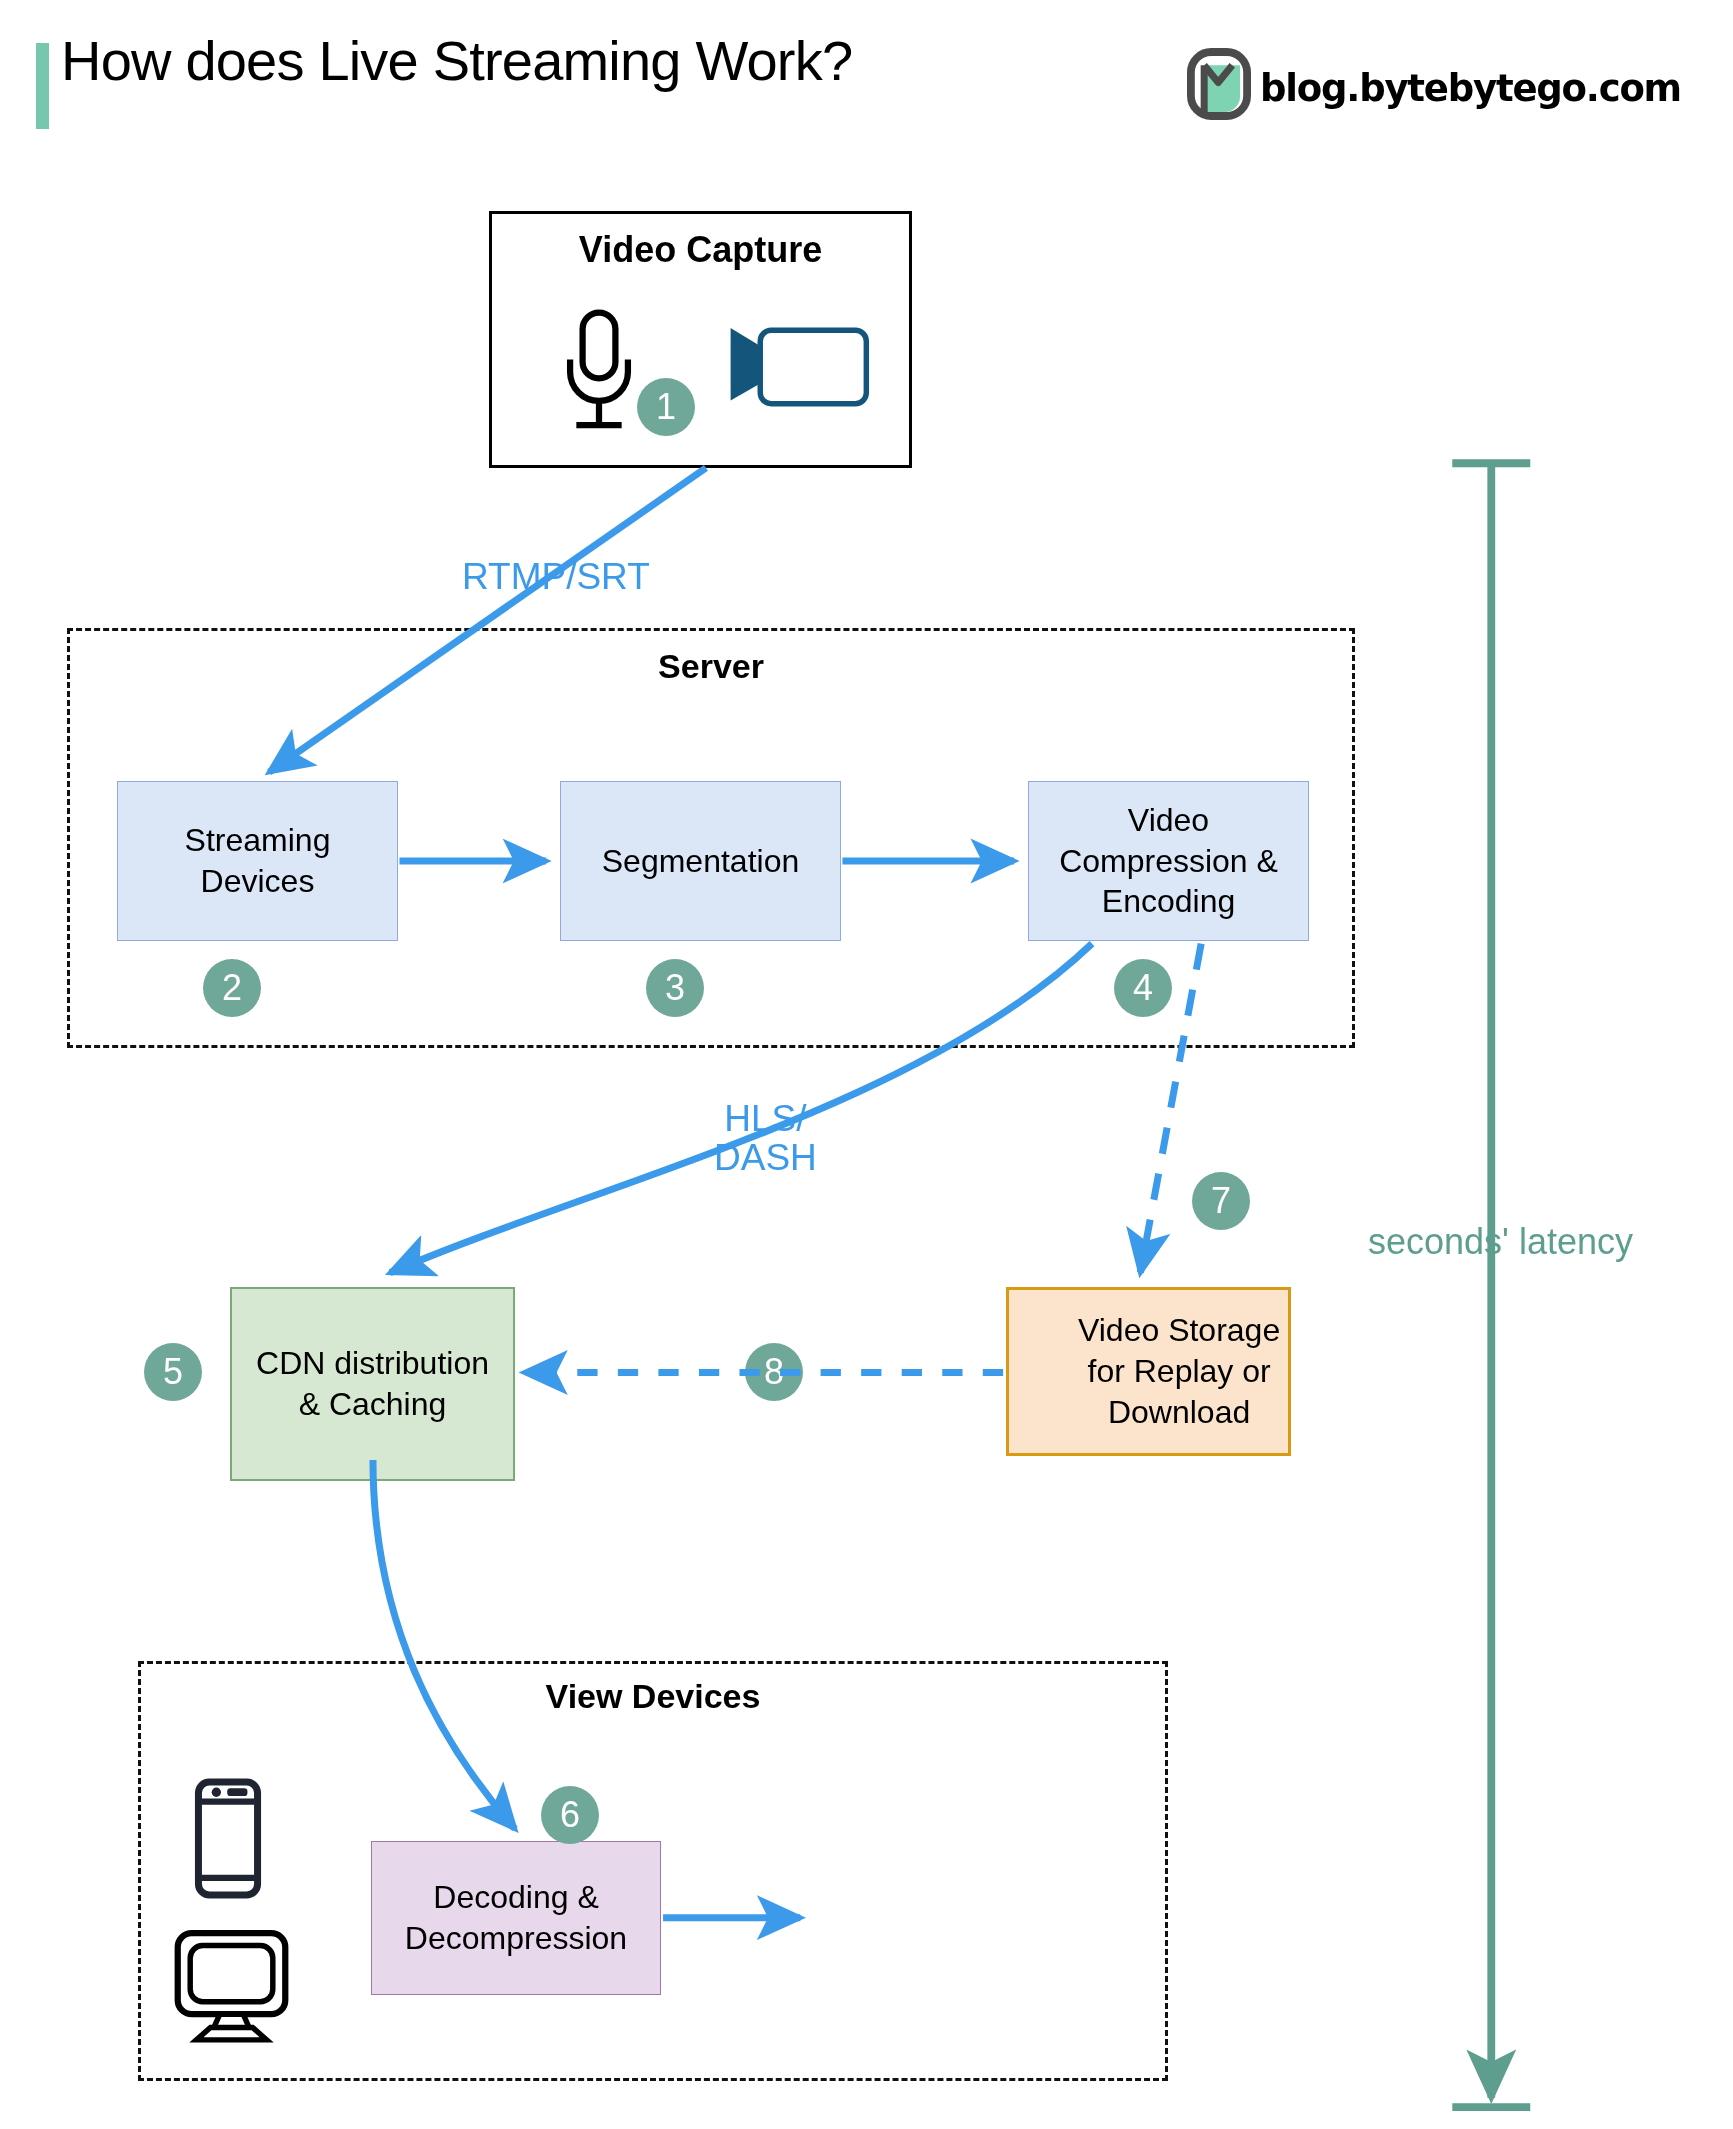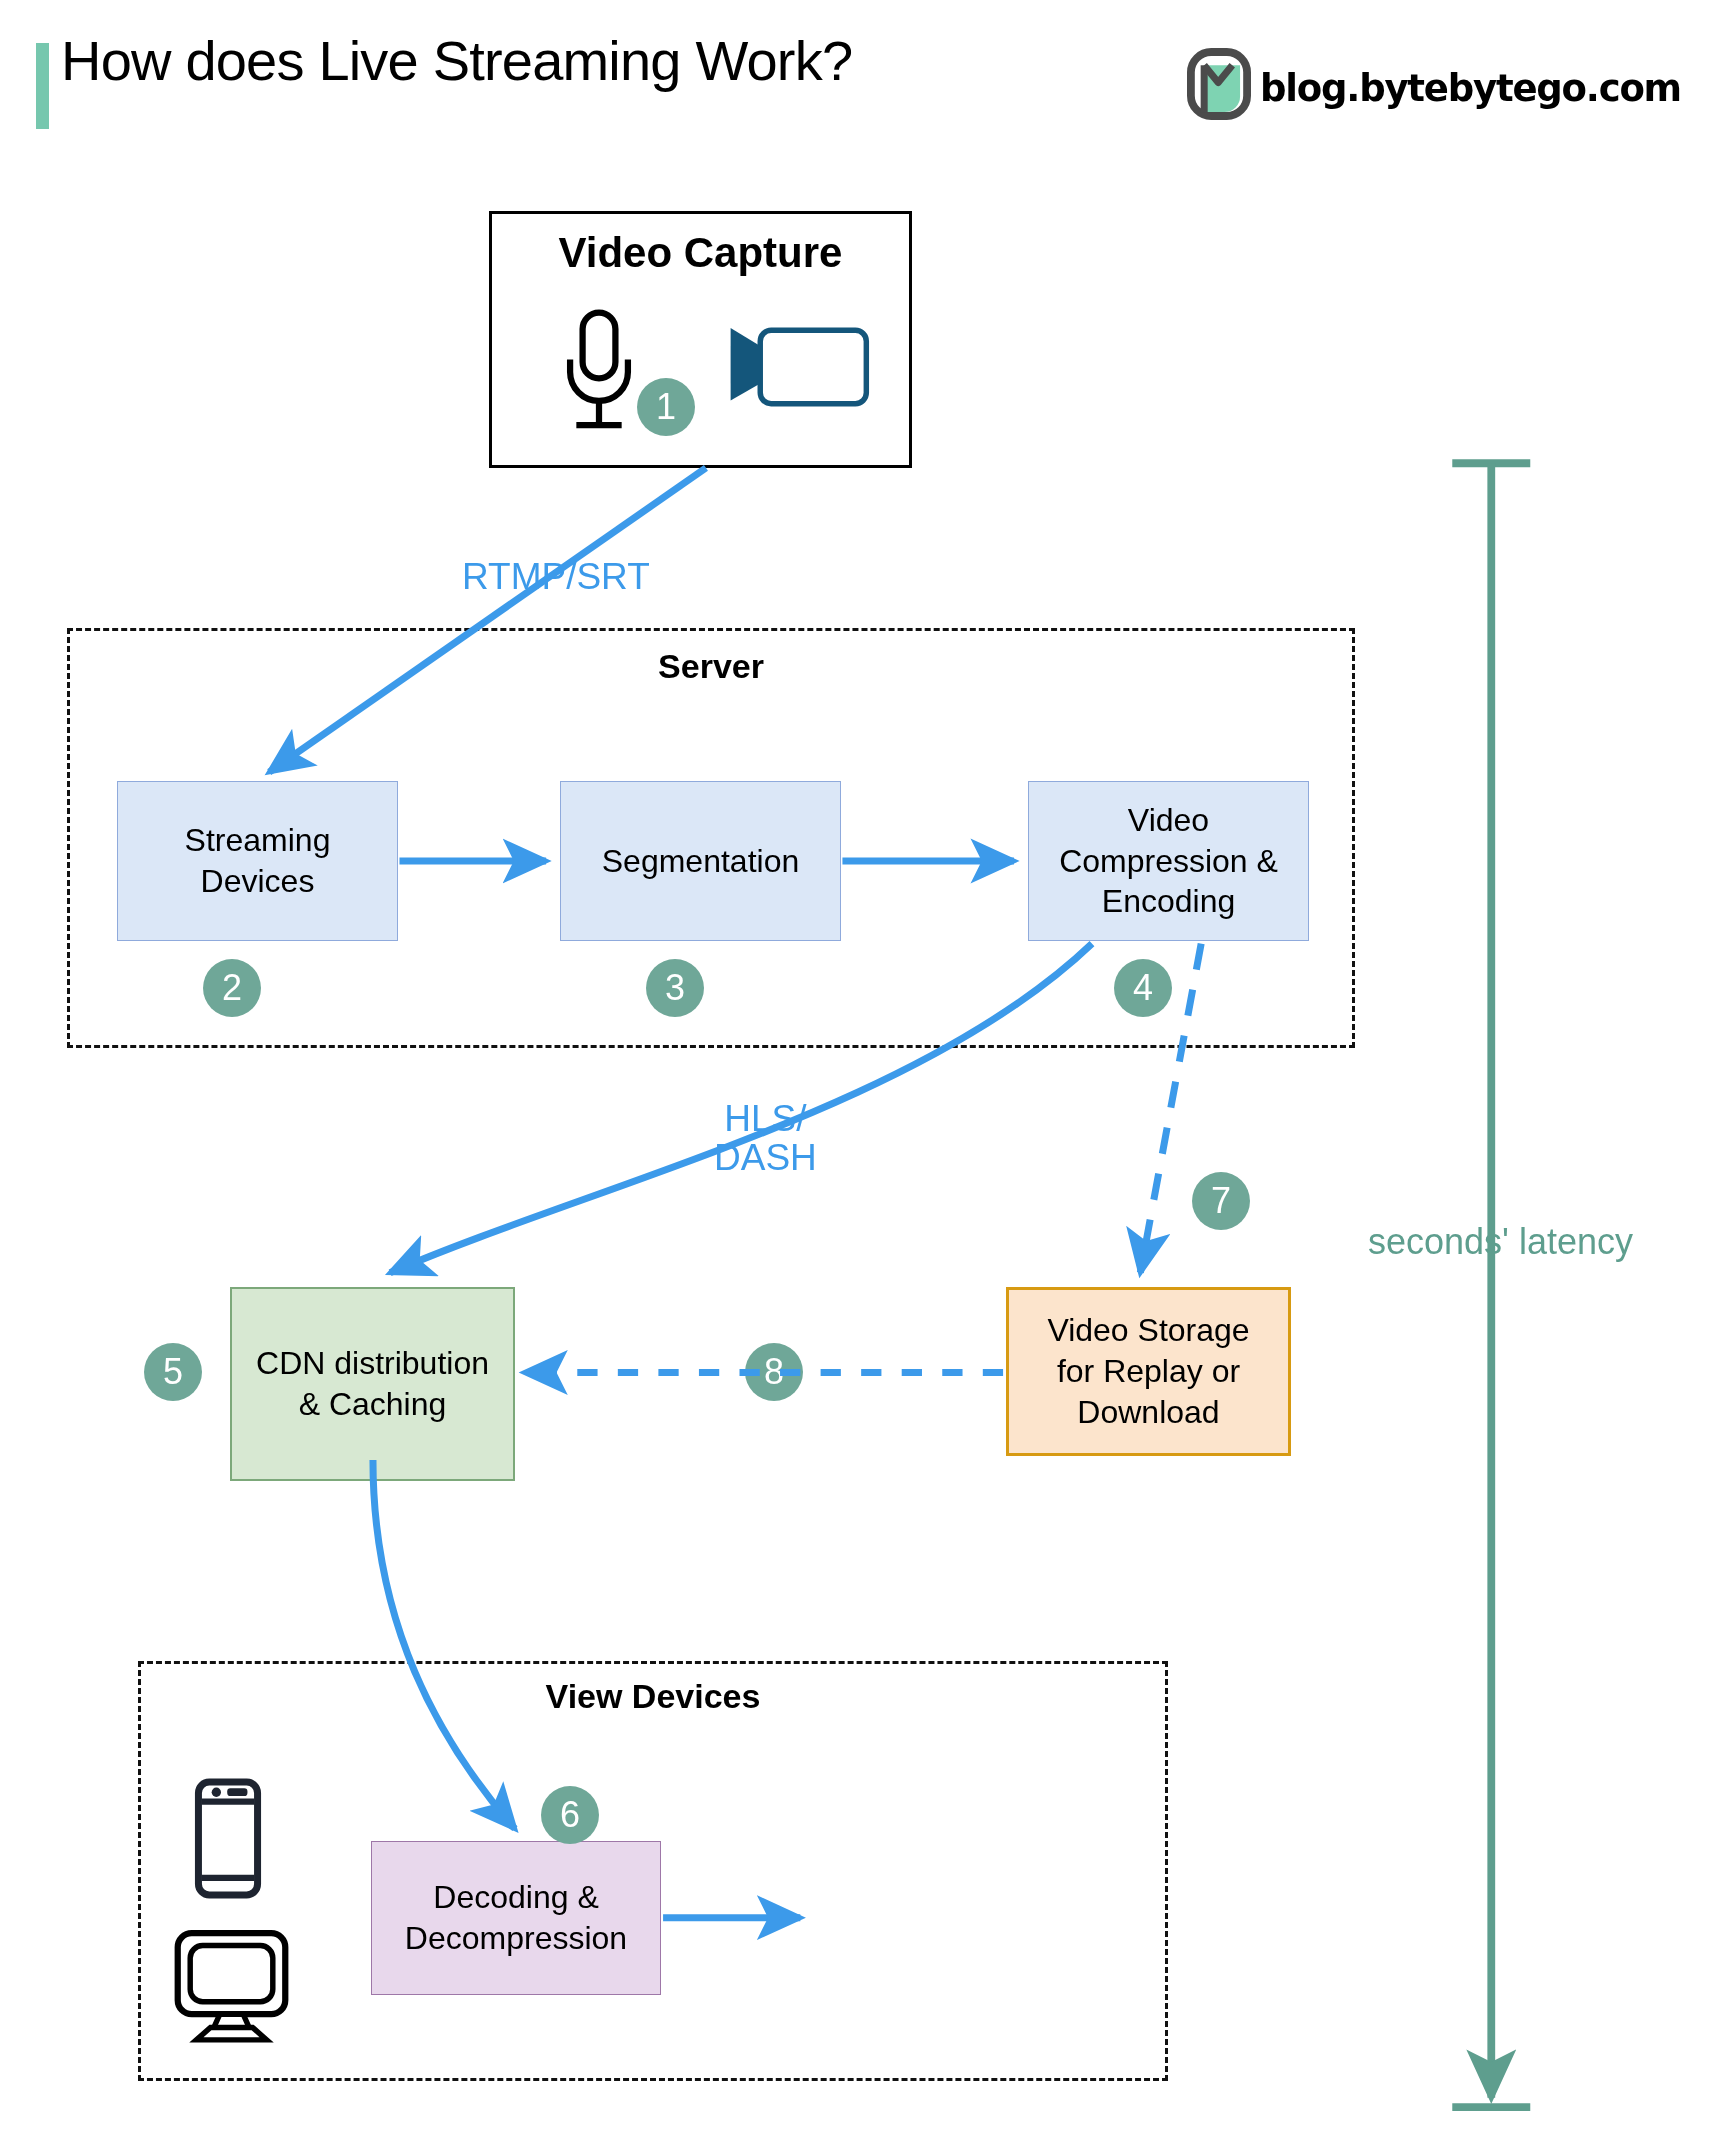--- a/index.html
+++ b/index.html
@@ -25,21 +25,21 @@
   .node.purple{background:#E8D8EC;border:1.6px solid #9E77A8;}
 
   
   .group{border:3.1px dashed #111;background:transparent;}
   .group-title{font-size:34px;font-weight:700;text-align:center;width:100%;
                position:absolute;}
 
   
   #video-capture-box{left:489px;top:211px;width:423px;height:257px;border:3.9px solid #000;}
   #video-capture-title{left:489px;top:229px;width:423px;text-align:center;
-                       font-size:42px;font-weight:700;}
+                       font-size:36px;font-weight:700;}
 
   
   .badge{border-radius:50%;background:#6FA798;color:#fff;display:flex;
          align-items:center;justify-content:center;font-size:36px;
          width:58px;height:58px;}
 
   
   .conn-label{color:#3C9AEA;font-size:37px;line-height:1.05;white-space:pre;}
 
   
@@ -118,21 +118,21 @@
   </div>
 
   <div class="abs node green" style="left:230px;top:1287px;width:285px;height:194px;white-space:pre-line;">
     <span>CDN distribution
 &amp; Caching</span>
   </div>
   <div class="abs badge" style="left:144px;top:1343px;">
     <span>5</span>
   </div>
 
-  <div class="abs node orange" style="left:1006px;top:1287px;width:285px;height:169px;white-space:pre-line;">
+  <div class="abs node orange" style="left:1006px;top:1287px;width:285px;height:169px;white-space:pre-line;justify-content:flex-end;">
     <span>Video Storage
 for Replay or
 Download</span>
   </div>
   <div class="abs badge" style="left:745px;top:1343px;">
     <span>8</span>
   </div>
   <div class="abs badge" style="left:1192px;top:1172px;">
     <span>7</span>
   </div>

